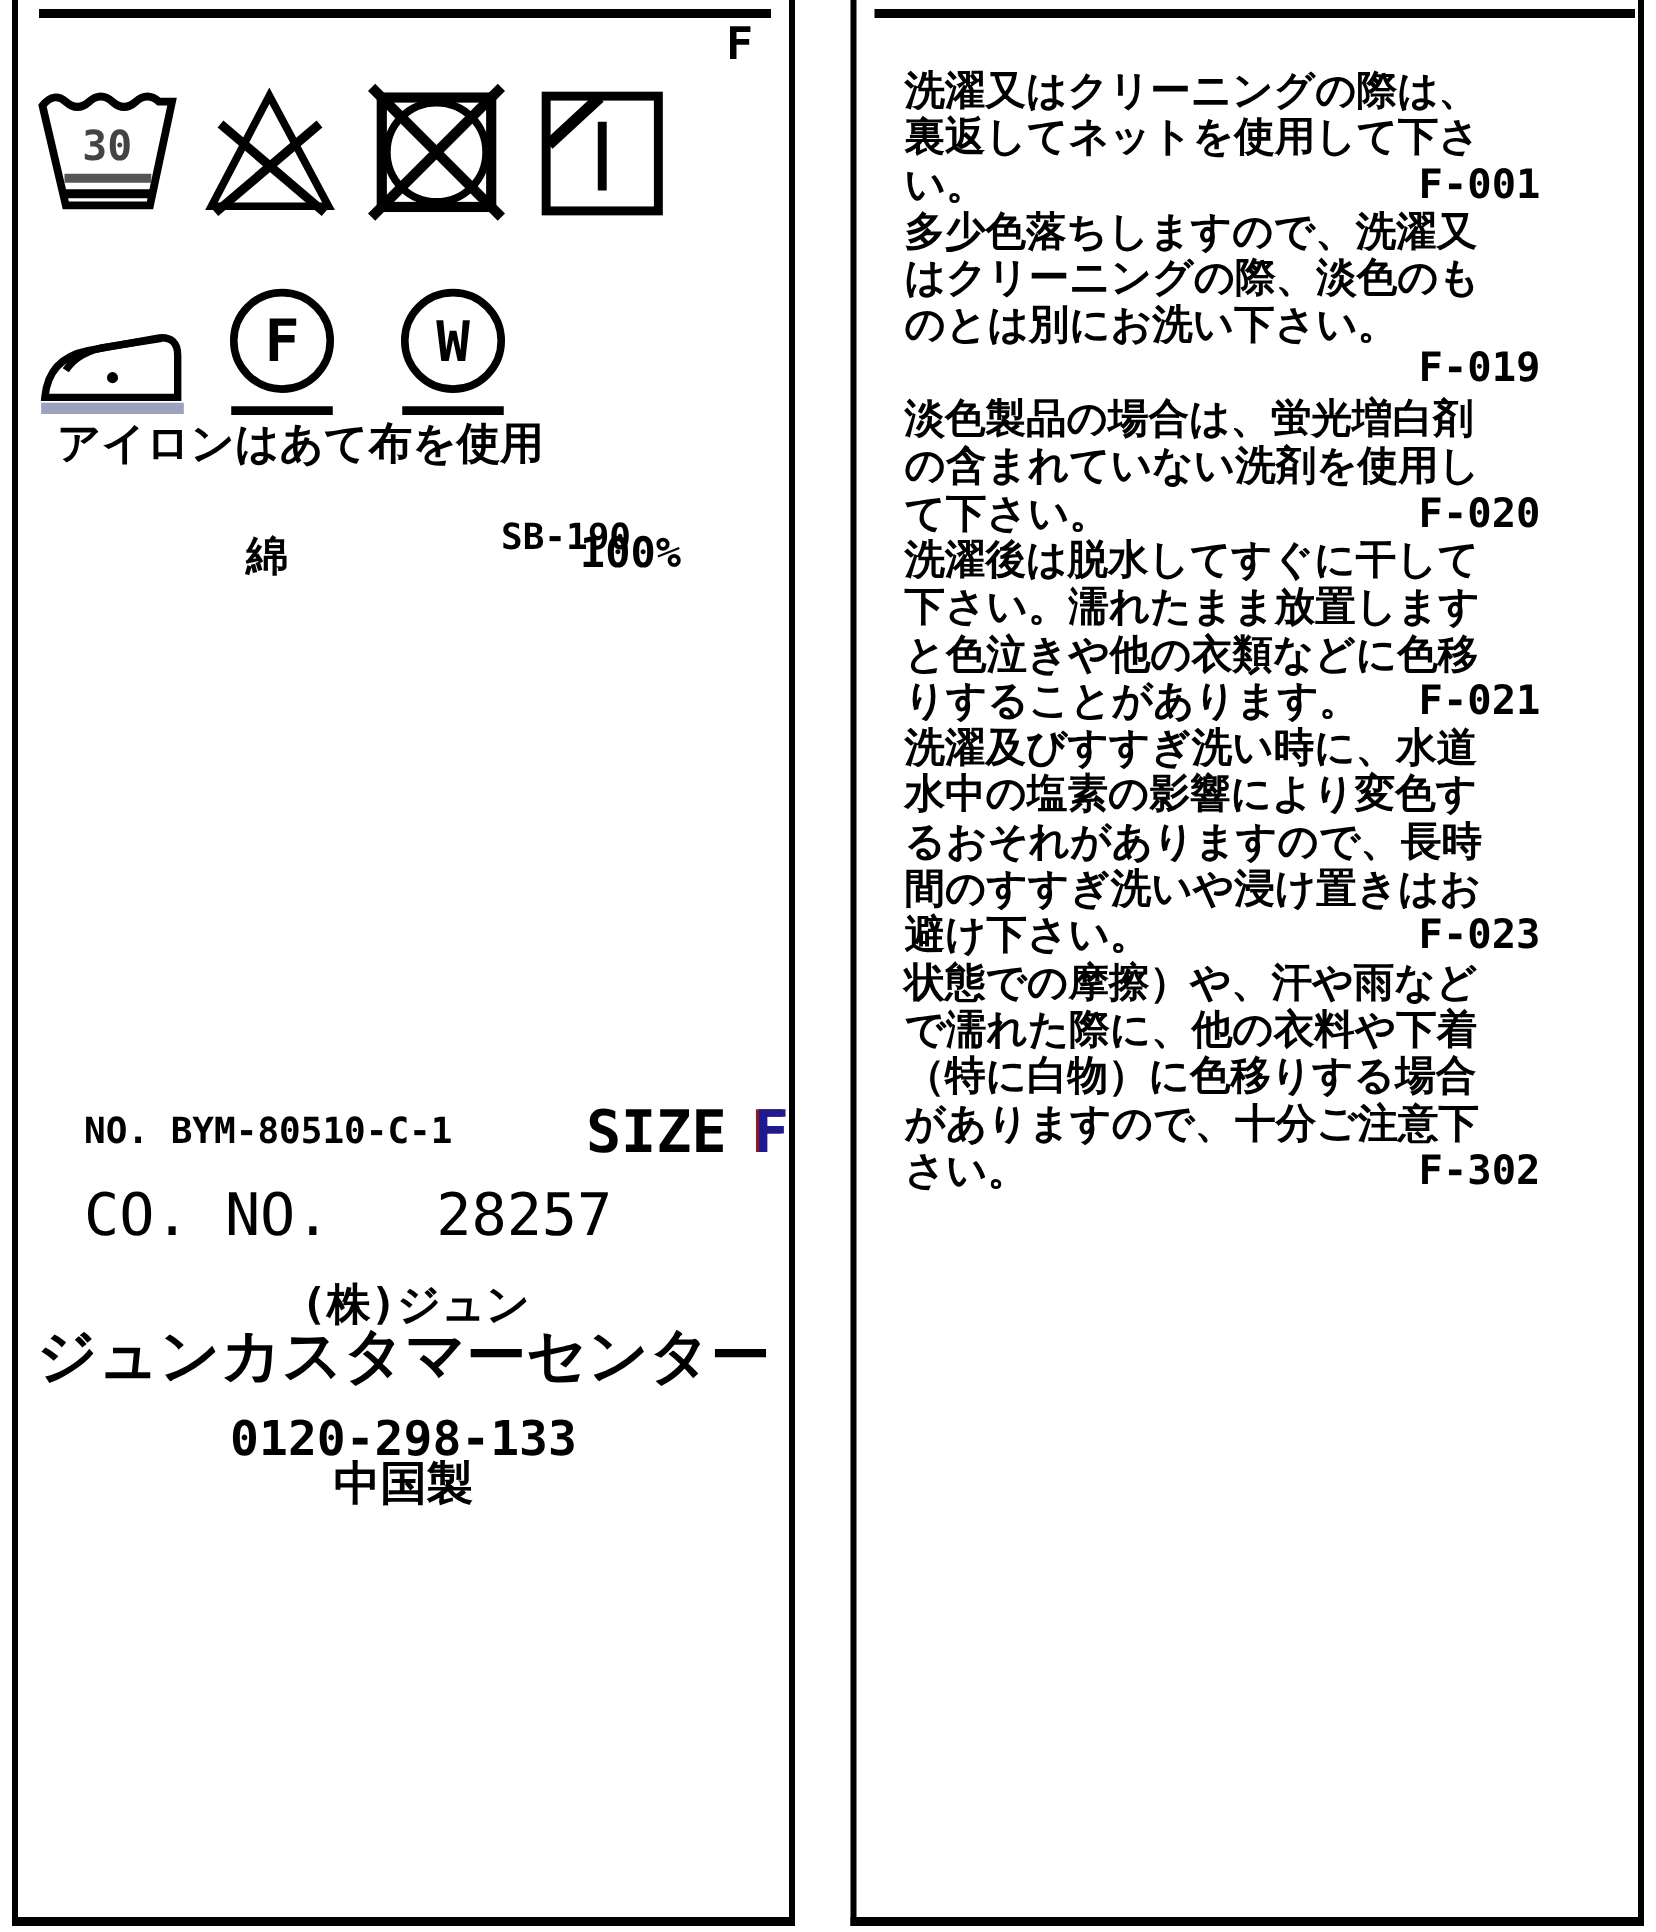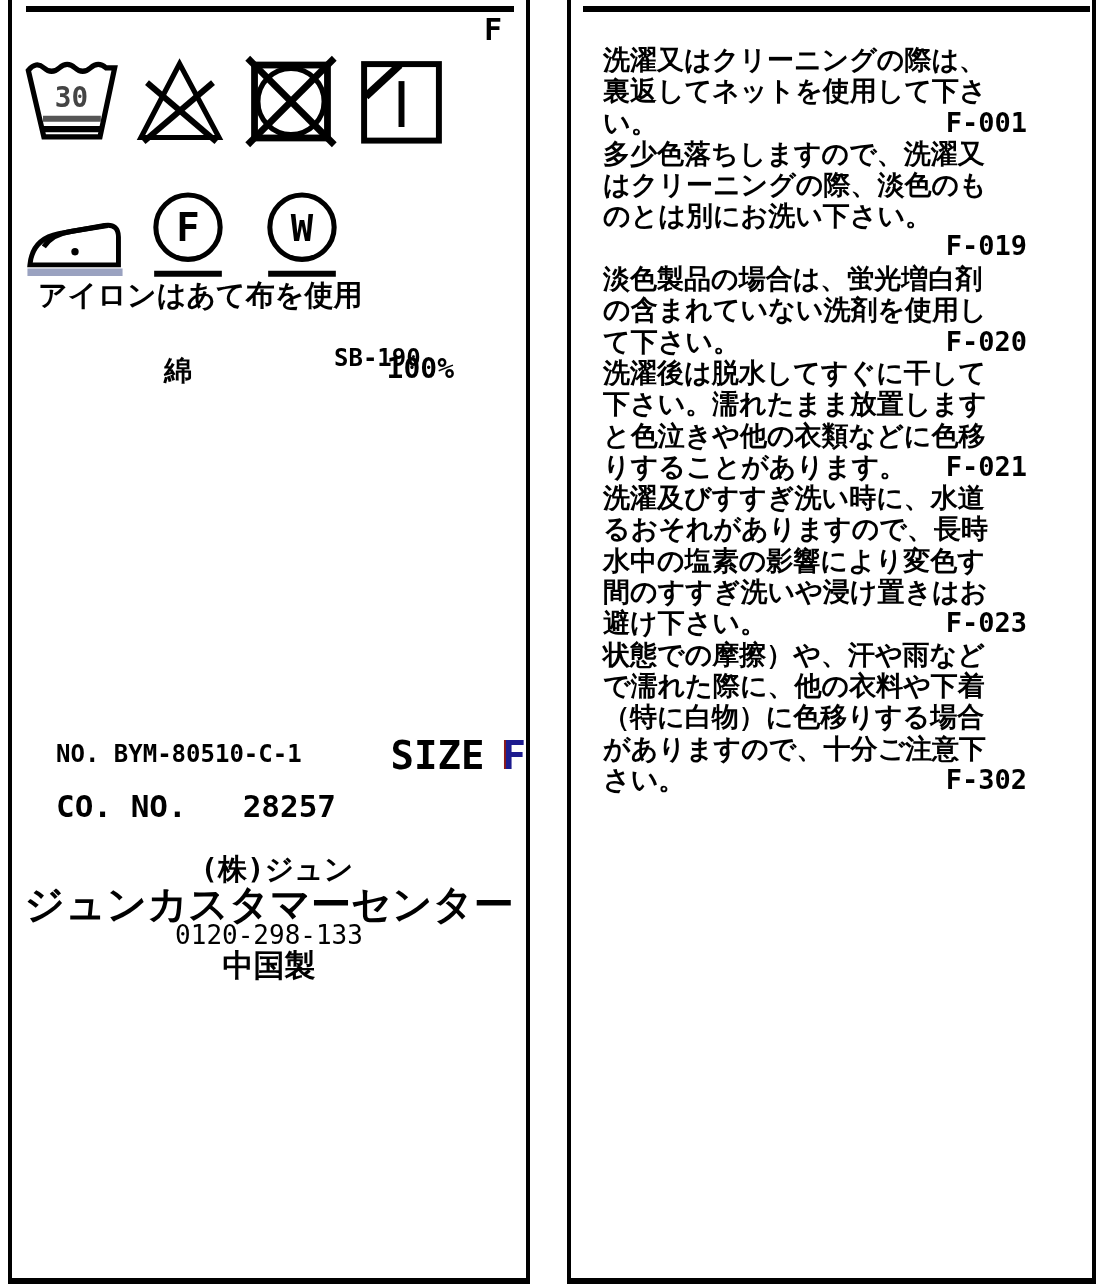--- a/index.html
+++ b/index.html
@@ -26,25 +26,25 @@
   .sym-row2{top:190px;left:13px;display:flex;align-items:flex-end;}
   .sym{display:block;}
   svg text{font-family:"DejaVu Sans Mono","DejaVu Sans",monospace;}
   .iron-note{top:276px;left:14px;font-size:29px;font-weight:bold;white-space:pre;margin-left:12px;}
   .sb-code{top:316px;left:322px;font-size:24px;font-weight:bold;margin-top:28px;}
   .fabric-row{top:352px;left:0;right:0;display:flex;justify-content:space-between;
     padding:0 72px 0 152px;font-size:28px;font-weight:bold;}
   .size-line{top:688px;left:0;right:0;text-align:right;font-size:39px;font-weight:bold;white-space:pre;}
   .size-line .size-val{margin-left:18px;}
   .no-line{top:740px;left:44px;font-size:24px;font-weight:bold;white-space:pre;}
-  .co-line{top:788px;left:44px;font-size:31px;font-weight:bold;white-space:pre;}
+  .co-line{top:788px;left:44px;font-size:39px;font-weight:normal;white-space:pre;}
   .company-block{top:852px;left:0;right:0;text-align:center;}
   .company-line1{font-size:29px;line-height:34px;font-weight:bold;margin-left:16px;}
   .company-line2{font-size:40px;line-height:36px;font-weight:bold;}
-  .phone-line{font-size:26px;line-height:26px;font-weight:normal;}
+  .phone-line{font-size:32px;line-height:26px;font-weight:bold;margin-top:24px;}
   .origin-line{font-size:31px;line-height:34px;font-weight:bold;}
 
   
   .rp-lines{position:absolute;top:42px;left:32px;width:424px;}
   .rp-line{display:flex;justify-content:space-between;align-items:baseline;
     height:31.3px;font-size:27px;font-weight:bold;white-space:pre;}
   .rp-text{letter-spacing:0px;}
   .rp-code{font-size:27px;}
 </style>
 </head>
@@ -198,26 +198,26 @@
         <span class="rp-text">りすることがあります。</span>
         <span class="rp-code">F-021</span>
       </div>
 
       <div class="rp-line">
         <span class="rp-text">洗濯及びすすぎ洗い時に、水道</span>
         <span class="rp-code"></span>
       </div>
 
       <div class="rp-line">
+        <span class="rp-text">水中の塩素の影響により変色す</span>
+        <span class="rp-code"></span>
+      </div>
+
+      <div class="rp-line">
         <span class="rp-text">るおそれがありますので、長時</span>
-        <span class="rp-code"></span>
-      </div>
-
-      <div class="rp-line">
-        <span class="rp-text">水中の塩素の影響により変色す</span>
         <span class="rp-code"></span>
       </div>
 
       <div class="rp-line">
         <span class="rp-text">間のすすぎ洗いや浸け置きはお</span>
         <span class="rp-code"></span>
       </div>
 
       <div class="rp-line">
         <span class="rp-text">避け下さい。</span>

